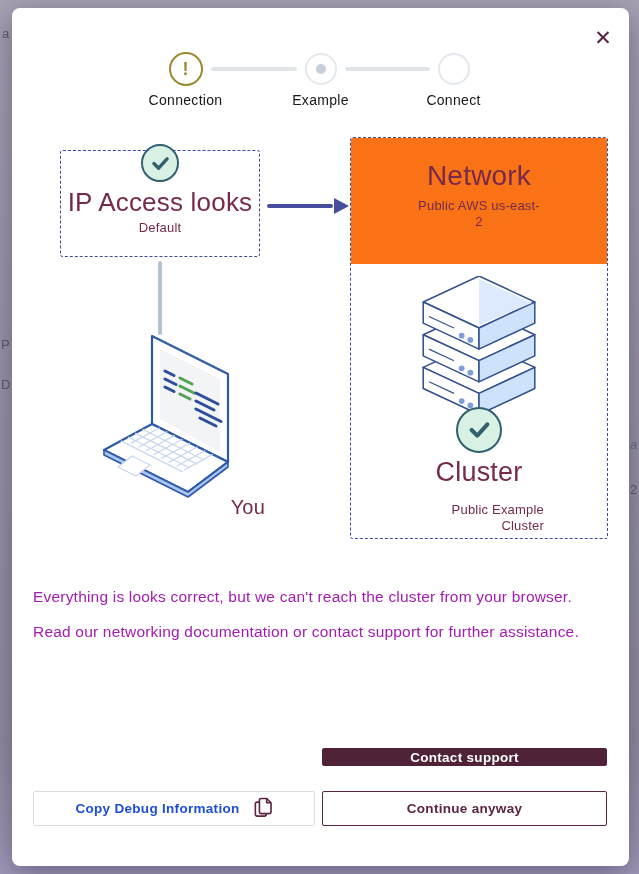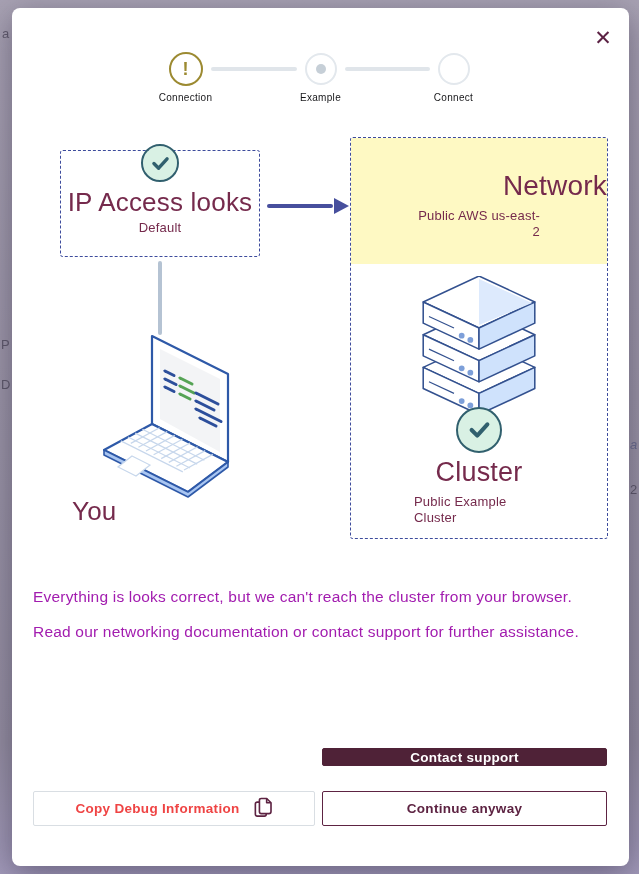--- a/index.html
+++ b/index.html
@@ -36,21 +36,21 @@
   .sc-warn { left:48px; top:22px; width:34px; height:34px; border:2px solid #9c8a31;
              color:#9c8a31; font-weight:700; font-size:18px; display:flex; align-items:center; justify-content:center; }
   .sc-cur  { left:184px; top:23px; width:32px; height:32px; border:2px solid #e3e8ed;
              display:flex; align-items:center; justify-content:center; }
   .sc-cur .dot { width:10px; height:10px; border-radius:50%; background:#c6cfd7; }
   .sc-idle { left:317px; top:23px; width:32px; height:32px; border:2px solid #e3e8ed; }
   .sbar { position:absolute; top:37px; height:4px; border-radius:2px; background:#e0e5ea; }
   .sbar1 { left:90px; width:86px; }
   .sbar2 { left:224px; width:85px; }
   .slabel { position:absolute; top:62px; width:140px; text-align:center;
-            font-size:10px; color:#17171a; letter-spacing:.3px; }
+            font-size:14px; color:#17171a; letter-spacing:.3px; }
   .sl1 { left:-5px; } .sl2 { left:130px; } .sl3 { left:263px; }
 
   
   .maroon { color:#752a4c; }
   .check-badge {
     border-radius:50%; background:#d9f1e4; border:2px solid #31606e;
     display:flex; align-items:center; justify-content:center;
   }
   .ip-box {
     position:absolute; left:48px; top:142px; width:200px; height:107px;
@@ -59,49 +59,49 @@
   .ip-box .check-badge { position:absolute; left:50%; top:-7px; transform:translateX(-50%);
                          width:38px; height:38px; background-clip:padding-box; }
   .diag-title { font-size:26px; font-weight:400; letter-spacing:.2px; }
   .diag-sub { font-size:13px; margin-top:2px; letter-spacing:.2px; }
   .h-arrow { position:absolute; left:255px; top:190px; width:82px; height:16px; }
   .h-arrow .shaft { position:absolute; left:0; top:6px; width:66px; height:4px; background:#474f9d; border-radius:2px; }
   .h-arrow .head { position:absolute; right:0; top:0; width:0; height:0;
                    border-top:8px solid transparent; border-bottom:8px solid transparent; border-left:15px solid #474f9d; }
   .v-line { position:absolute; left:146px; top:253px; width:4px; height:74px; background:#b5c3d3; border-radius:2px; }
   .laptop-wrap { position:absolute; left:76px; top:322px; width:156px; height:168px; }
-  .you-label { position:absolute; left:60px; top:488px; width:200px; text-align:left;
-               font-size:26px; letter-spacing:.2px; }
+  .you-label { position:absolute; left:53px; top:488px; width:200px; text-align:right;
+               font-size:20px; letter-spacing:.2px; }
 
   .net-box {
     position:absolute; left:338px; top:129px; width:258px; height:402px;
     border:1.6px dashed #3d4b9c; border-radius:3px; overflow:hidden;
     display:flex; flex-direction:column; align-items:center;
   }
-  .net-header { width:100%; height:126px; background:#fef9c3; text-align:right; padding-top:32px; flex:none; }
+  .net-header { width:100%; height:126px; background:#f97316; text-align:center; padding-top:22px; flex:none; }
   .net-title { font-size:28px; letter-spacing:.2px; }
   .net-sub { font-size:13px; margin:6px auto 0; max-width:122px; line-height:1.25; letter-spacing:.2px; }
   .servers-wrap { margin-top:12px; flex:none; }
   .cluster-badge { width:46px; height:46px; margin-top:-25px; position:relative; z-index:2; }
   .cluster-title { font-size:27px; margin-top:4px; letter-spacing:.2px; }
-  .cluster-sub { font-size:13px; margin:6px auto 0; max-width:130px; text-align:left; line-height:1.25; letter-spacing:.2px; }
+  .cluster-sub { font-size:13px; margin:14px auto 0; max-width:130px; text-align:right; line-height:1.25; letter-spacing:.2px; }
 
   
   .msg { position:absolute; left:21px; width:580px; font-size:15.5px; color:#a21caf; letter-spacing:.2px; }
   .msg1 { top:580px; } .msg2 { top:615px; }
 
   
   .btn { position:absolute; border-radius:2px; font-family:"Liberation Sans", sans-serif;
          font-size:13.5px; font-weight:700; letter-spacing:.3px; cursor:pointer;
          display:flex; align-items:center; justify-content:center; }
   .btn-filled { background:#4f2237; color:#ffffff; border:1px solid #4f2237; }
   .btn-view     { left:21px;  top:740px; width:282px; height:30px; }
   .btn-contact  { left:310px; top:740px; width:285px; height:18px; }
   .btn-copy     { left:21px;  top:783px; width:282px; height:35px;
-                  background:#fff; color:#ef4444; border:1px solid #d9dee3; gap:14px; }
+                  background:#fff; color:#1d4ed8; border:1px solid #d9dee3; gap:14px; }
   .btn-continue { left:310px; top:783px; width:285px; height:35px;
                   background:#fff; color:#5d2342; border:1.5px solid #5d2342; }
 </style>
 </head>
 <body>
 
 <div>
   <span class="frag f-l1">a</span>
   <span class="frag f-l2">P</span>
   <span class="frag f-l3">D</span>

